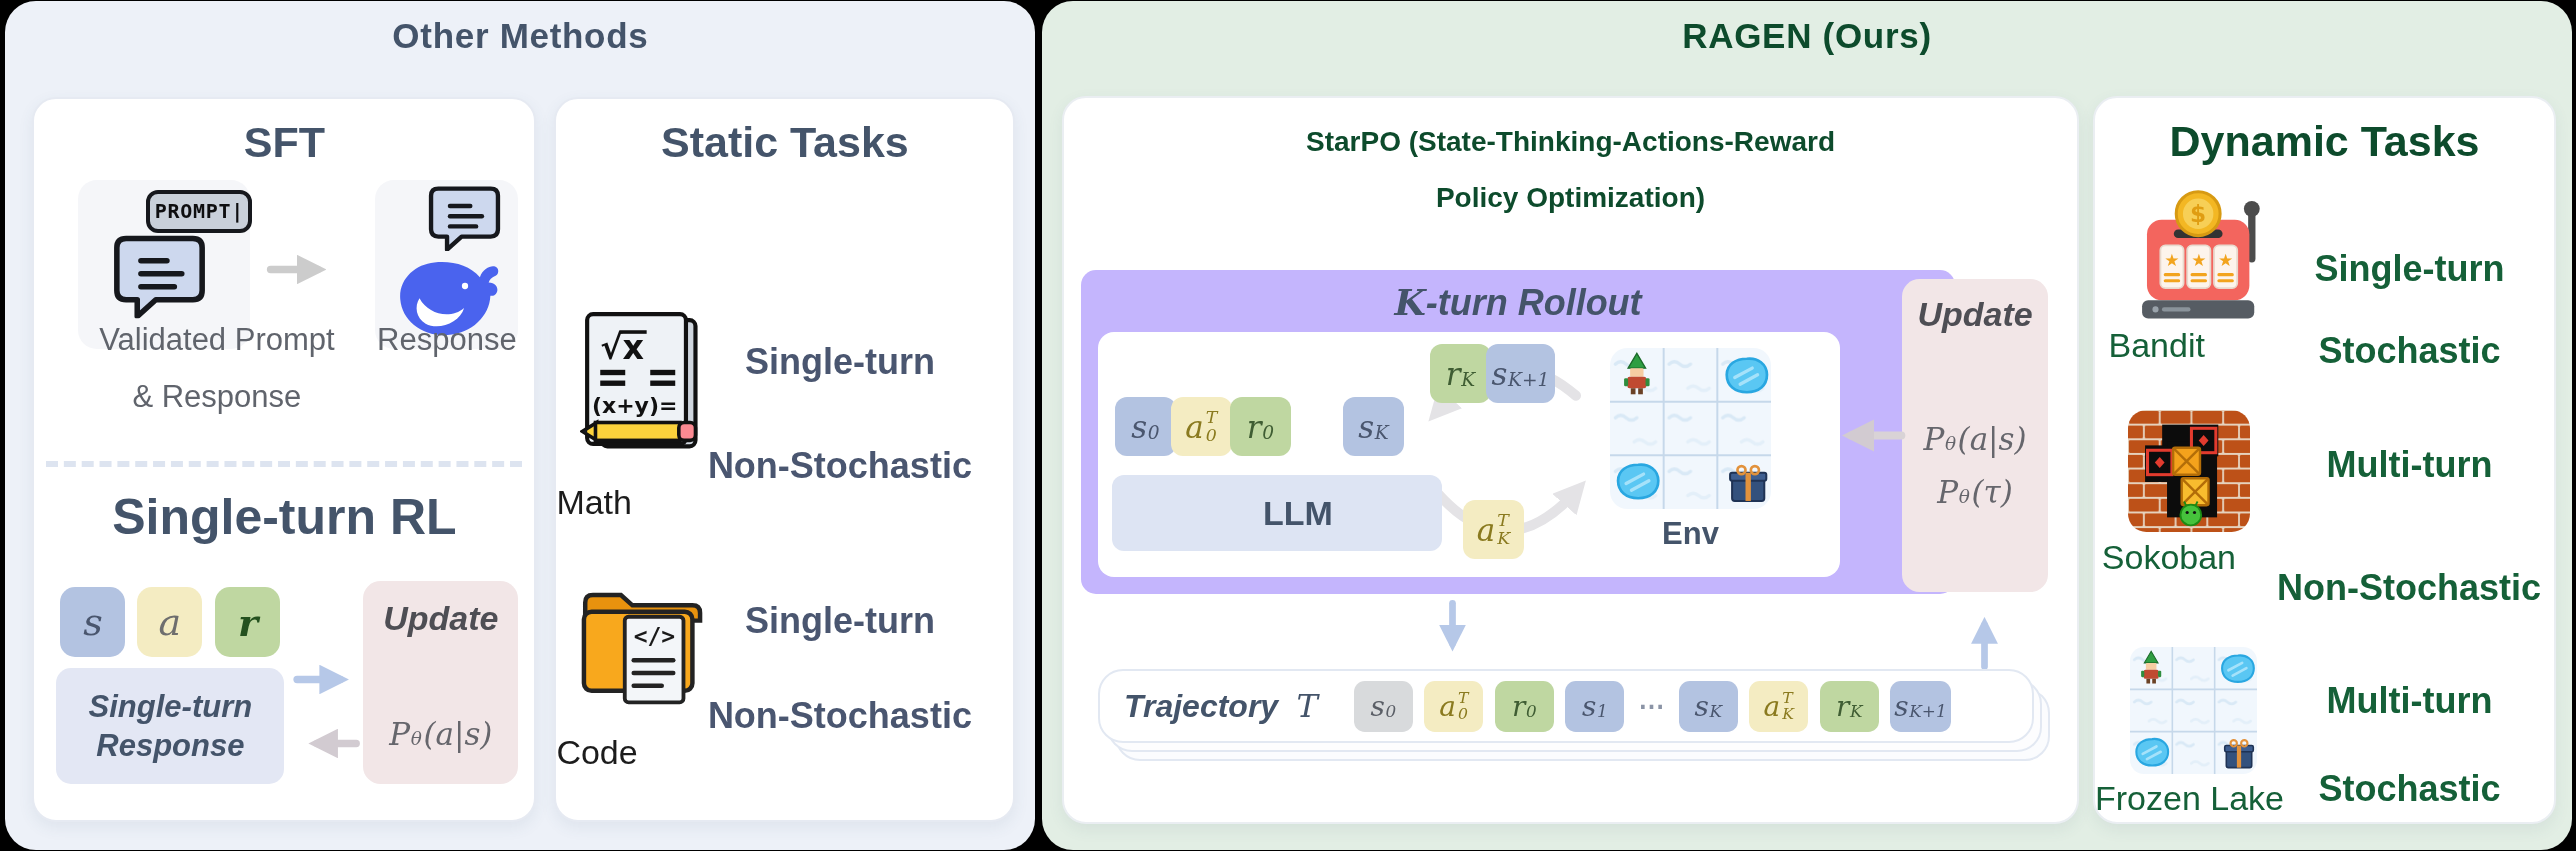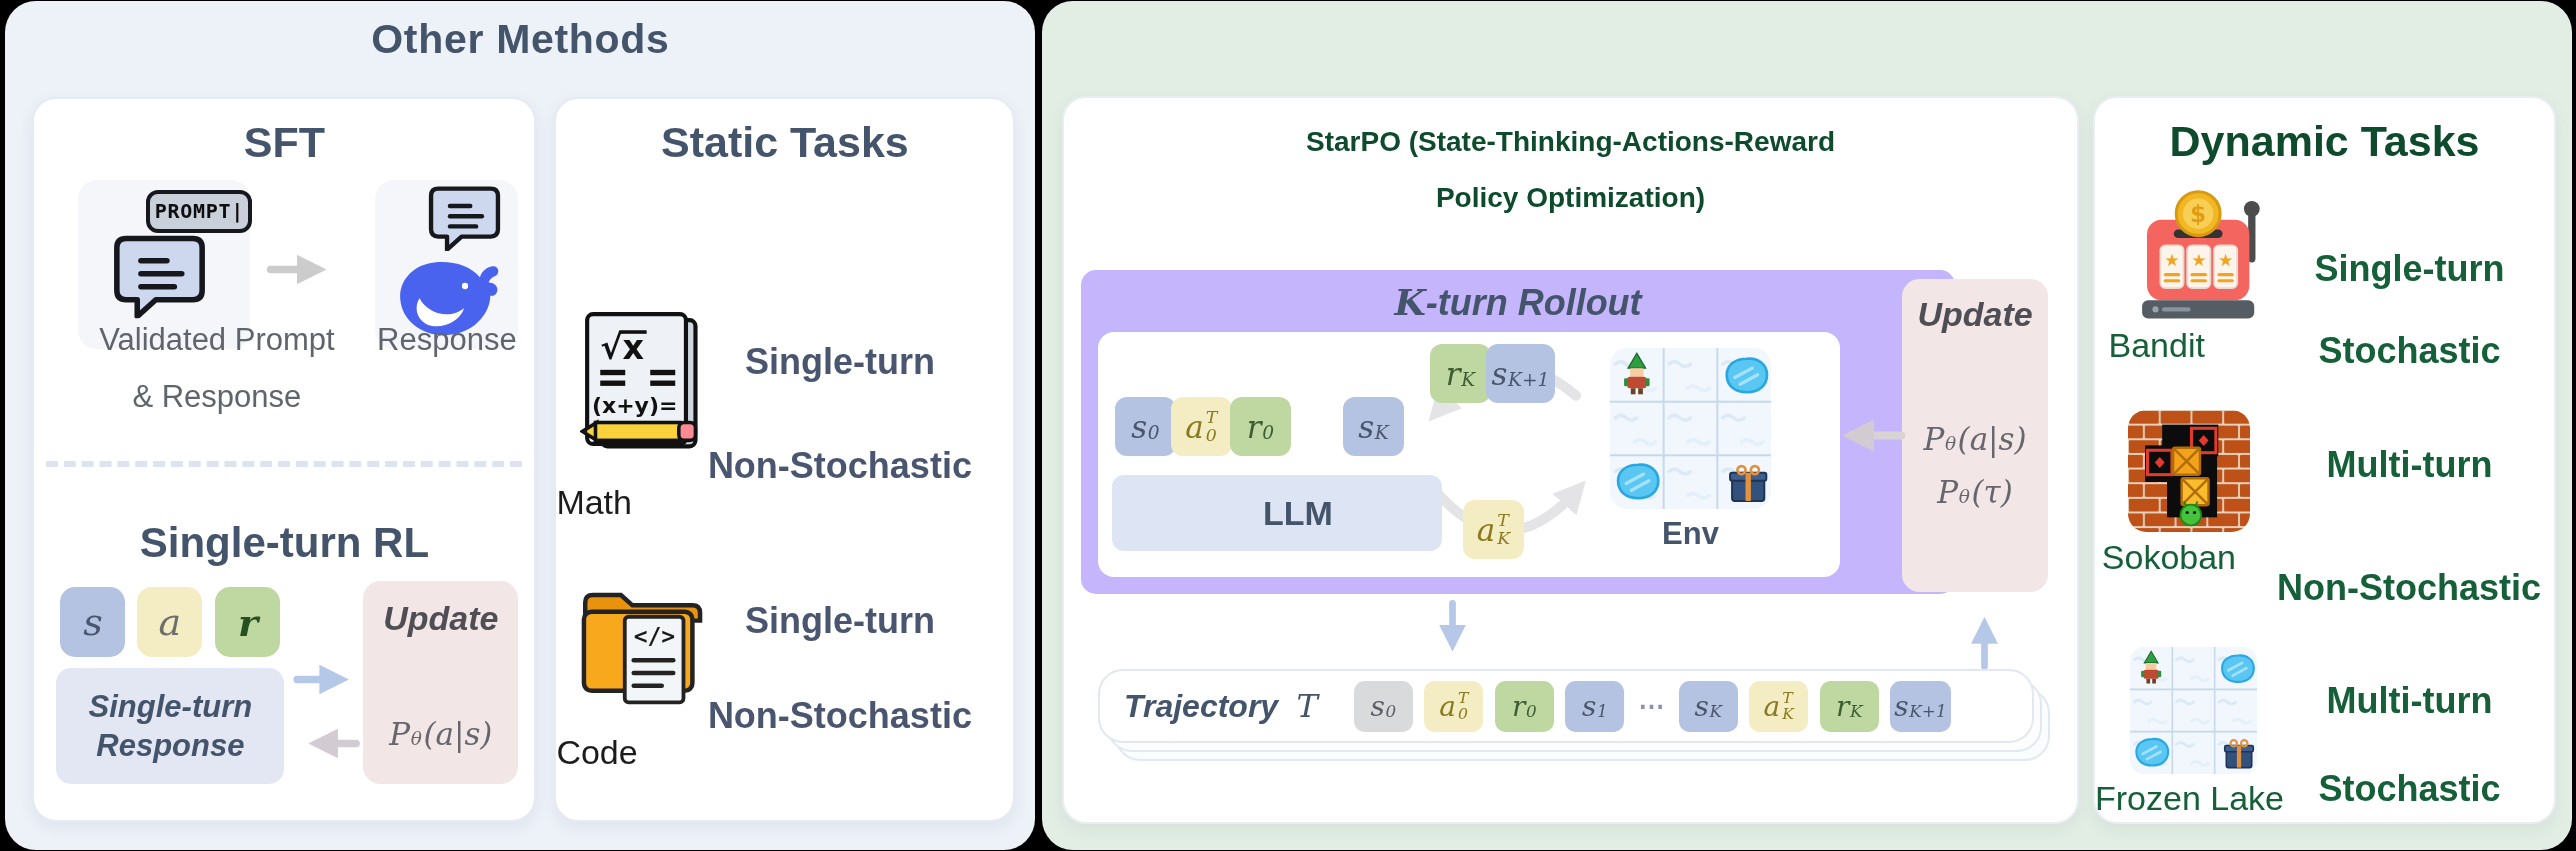--- a/index.html
+++ b/index.html
@@ -3,21 +3,21 @@
 <meta charset="utf-8">
 <style>
   html,body{margin:0;padding:0;background:#000;}
   body{width:2576px;height:851px;position:relative;overflow:hidden;
        font-family:"Liberation Sans",sans-serif;}
   .abs{position:absolute;}
   .panel{position:absolute;top:1.4px;height:849px;border-radius:31px;}
   #left-panel{left:5.4px;width:1030px;background:#edf1f8;}
   #ragen-panel{left:1042px;width:1530px;background:#e2eee4;}
   .panel-title{position:absolute;left:0;right:0;top:15px;text-align:center;
-               font-size:41px;font-weight:bold;letter-spacing:0.7px;}
+               font-size:35px;font-weight:bold;letter-spacing:0.7px;}
   .slate{color:#44546a;}
   .dgreen{color:#0d4b2c;}
   .mgreen{color:#156038;}
   .card{position:absolute;background:#fff;border:2px solid #e6eaf2;border-radius:24px;
         box-shadow:0 5.4px 15px rgba(70,90,120,0.08);}
   .card-title{position:absolute;left:0;right:0;text-align:center;font-size:43px;font-weight:bold;}
   .icon-chip{position:absolute;background:#f5f6f9;border-radius:19px;}
   .cap{position:absolute;text-align:center;font-size:31px;color:#60646c;white-space:nowrap;}
   .dashed-sep{position:absolute;border-top:6px dashed #dde4f0;}
   .tok{display:inline-flex;align-items:center;justify-content:center;
@@ -174,21 +174,21 @@
         <use href="#sym-whale" width="120" height="100"></use>
       </svg>
     </div>
 
     <div class="cap" style="left:-13.5px;top:280px;width:392px;">&amp; Response</div>
     <div class="cap" style="left:-13.5px;top:223px;width:392px;">Validated Prompt</div>
     <div class="cap" style="left:284px;top:223px;width:257px;">Response</div>
 
     <div class="dashed-sep" style="left:12px;right:12px;top:362px;"></div>
 
-    <div class="card-title slate" style="top:420px;font-size:42px;">Single-turn RL</div>
+    <div class="card-title slate" style="top:389px;font-size:50px;">Single-turn RL</div>
 
     <span class="tok tok-s tok-rl" style="left:26px;top:488px;">
         <span class="tb">s</span>
       </span>
     <span class="tok tok-a tok-rl" style="left:103px;top:488px;">
         <span class="tb">a</span>
       </span>
     <span class="tok tok-r tok-rl" style="left:181px;top:488px;">
         <span class="tb">r</span>
       </span>
@@ -247,20 +247,21 @@
         <line x1="92" y1="168" x2="136" y2="168"></line>
       </g>
     </svg>
     <div class="task-label" style="left:0px;top:634px;width:176px;color:#1c1c1c;">Code</div>
     <div class="task-line static-line" style="left:128px;top:501px;width:311px;">Single-turn</div>
     <div class="task-line static-line" style="left:128px;top:596px;width:311px;">Non-Stochastic</div>
   </div>
 </div>
 
 <div id="ragen-panel" class="panel">
+  <div class="panel-title dgreen">RAGEN (Ours)</div>
 
   <div class="card" style="left:20px;top:95px;width:1013px;height:724px;border-color:#eaeef2;">
     <div class="starpo-line" style="top:28px;"><span class="seg-b">StarPO</span><span> (</span><span class="seg-b">S</span><span>tate-</span><span class="seg-b">T</span><span>hinking-</span><span class="seg-b">A</span><span>ctions-</span><span class="seg-b">R</span><span>eward</span></div>
     <div class="starpo-line" style="top:84px;"><span class="seg-b">P</span><span>olicy </span><span class="seg-b">O</span><span>ptimization)</span></div>
 
     <div class="box-lav" style="left:17px;top:172px;width:874px;height:324px;background:#c4b5fd;">
       <div class="kturn-title" style="top:10.8px;">
         <span class="kvar">K</span><span>-turn Rollout</span>
       </div>
       <div class="inner-white" style="left:17px;top:62px;width:742px;height:245px;">

